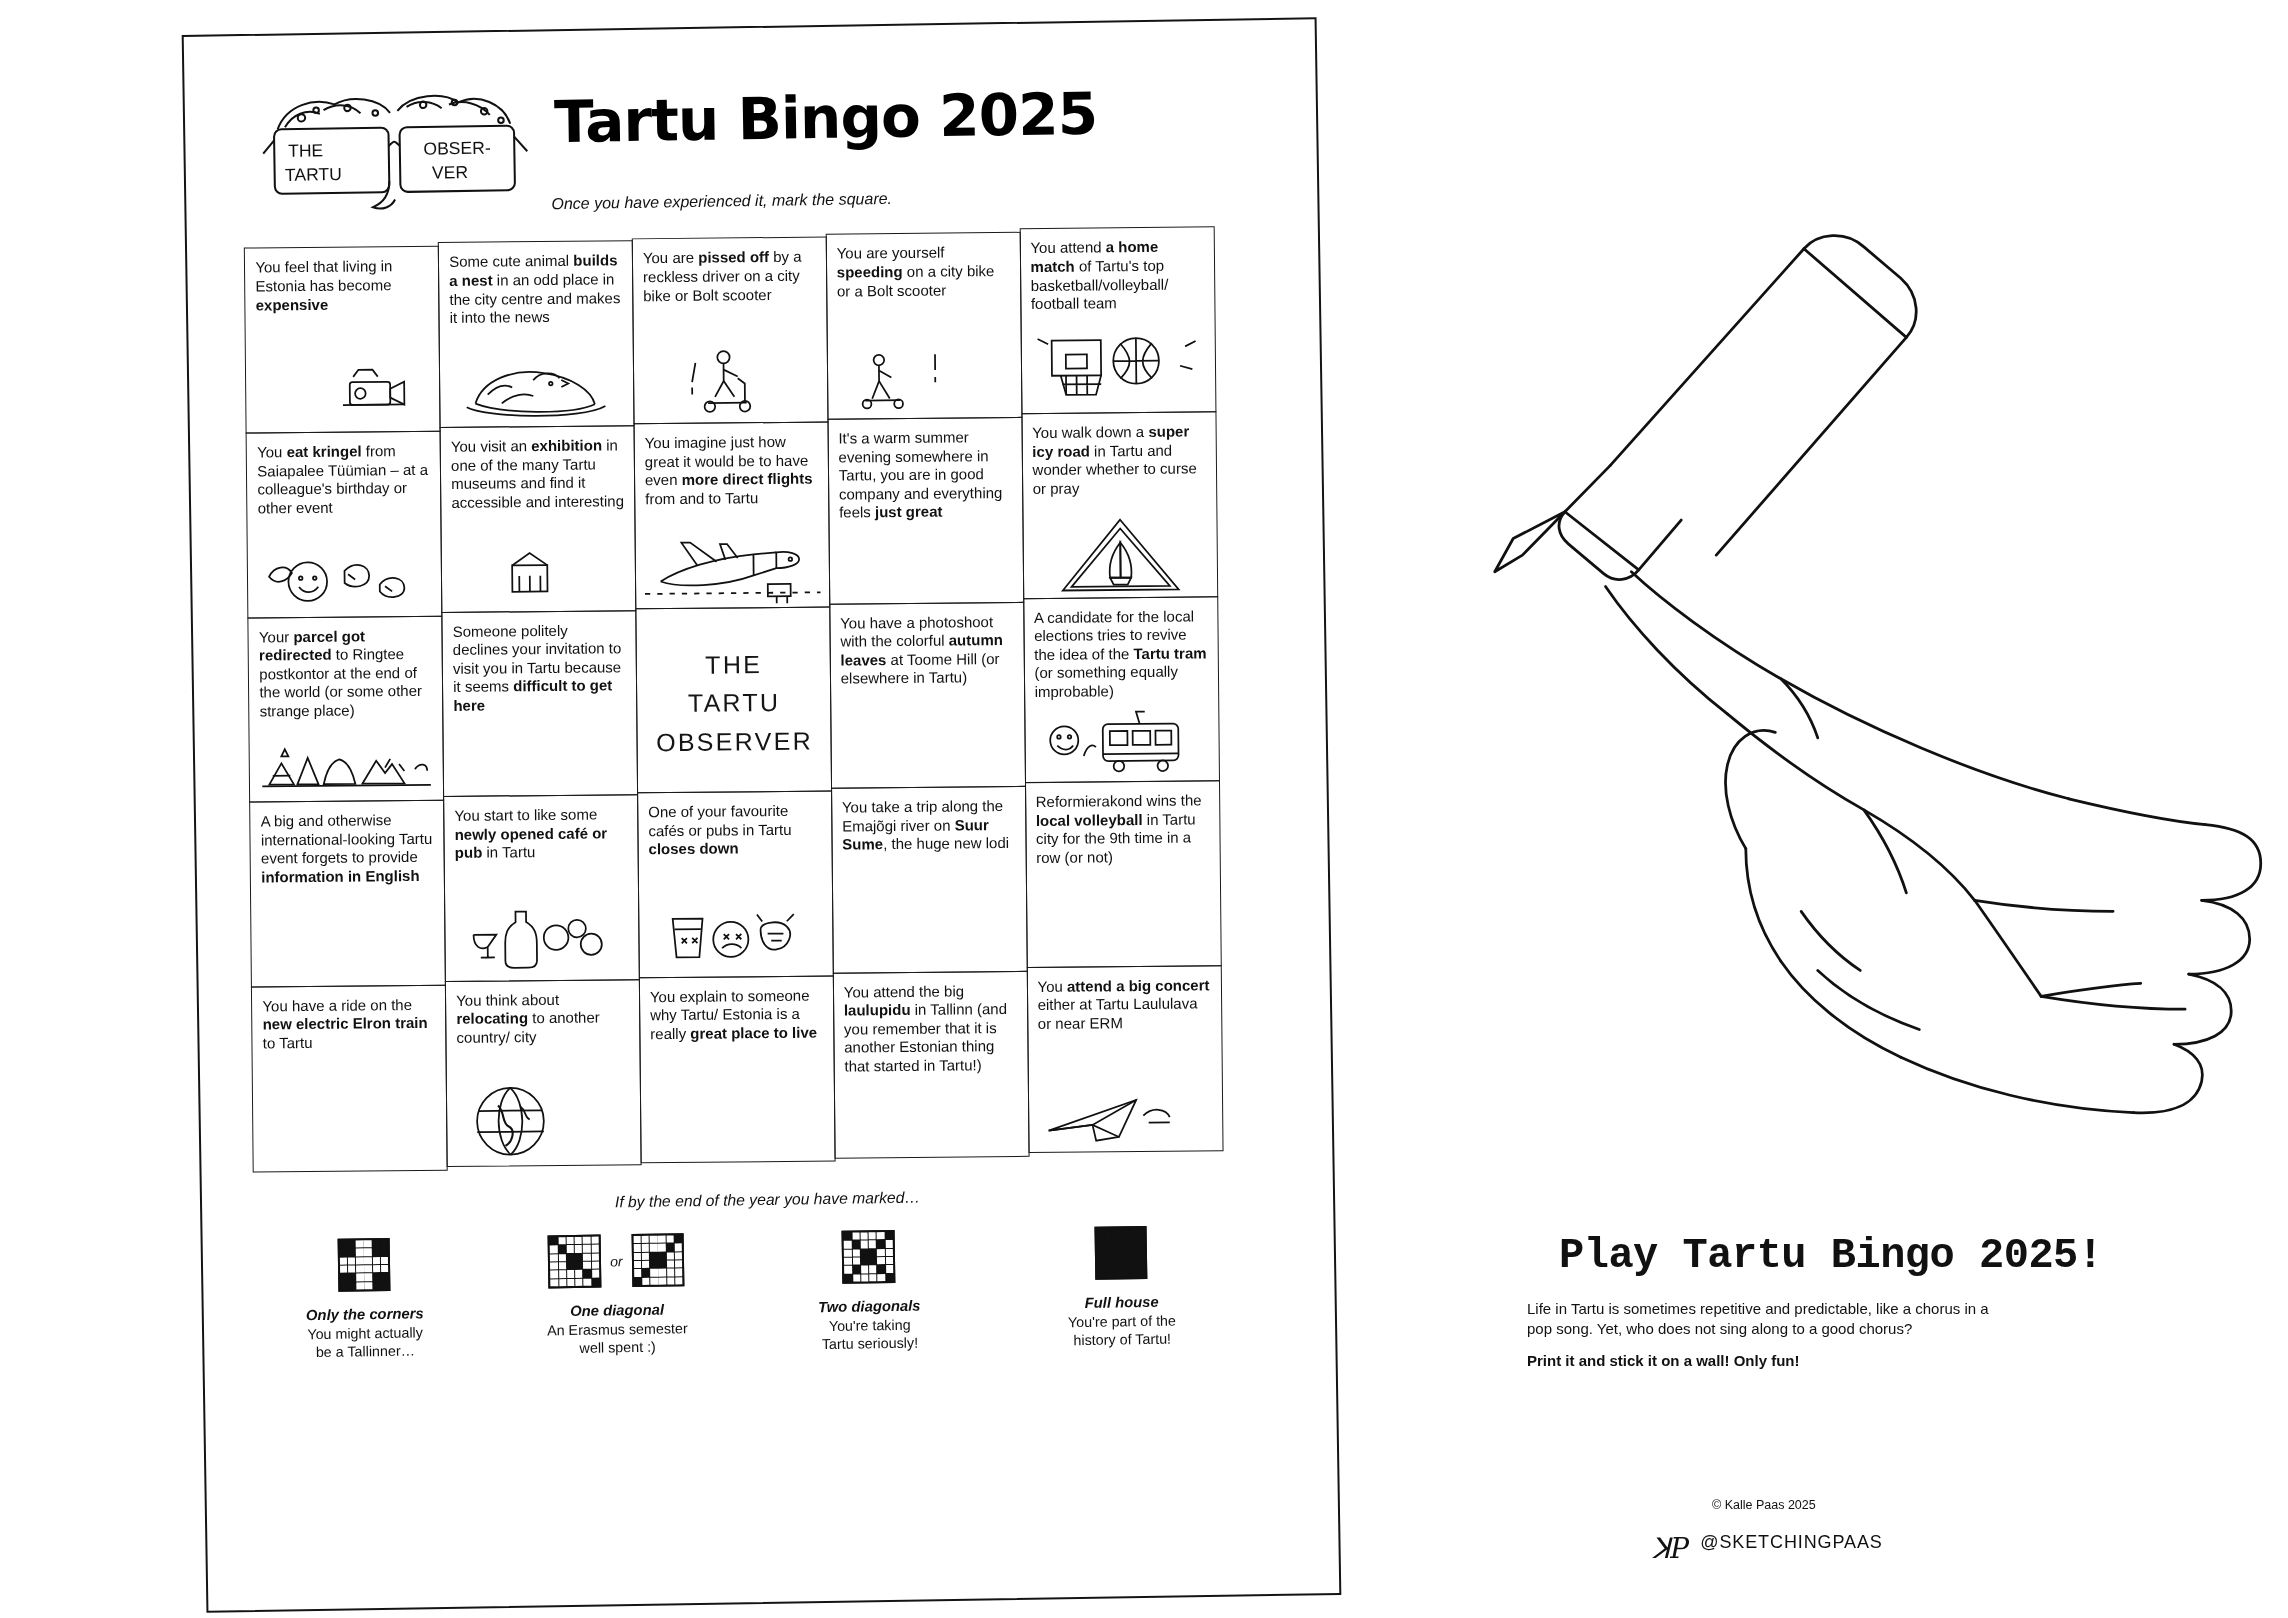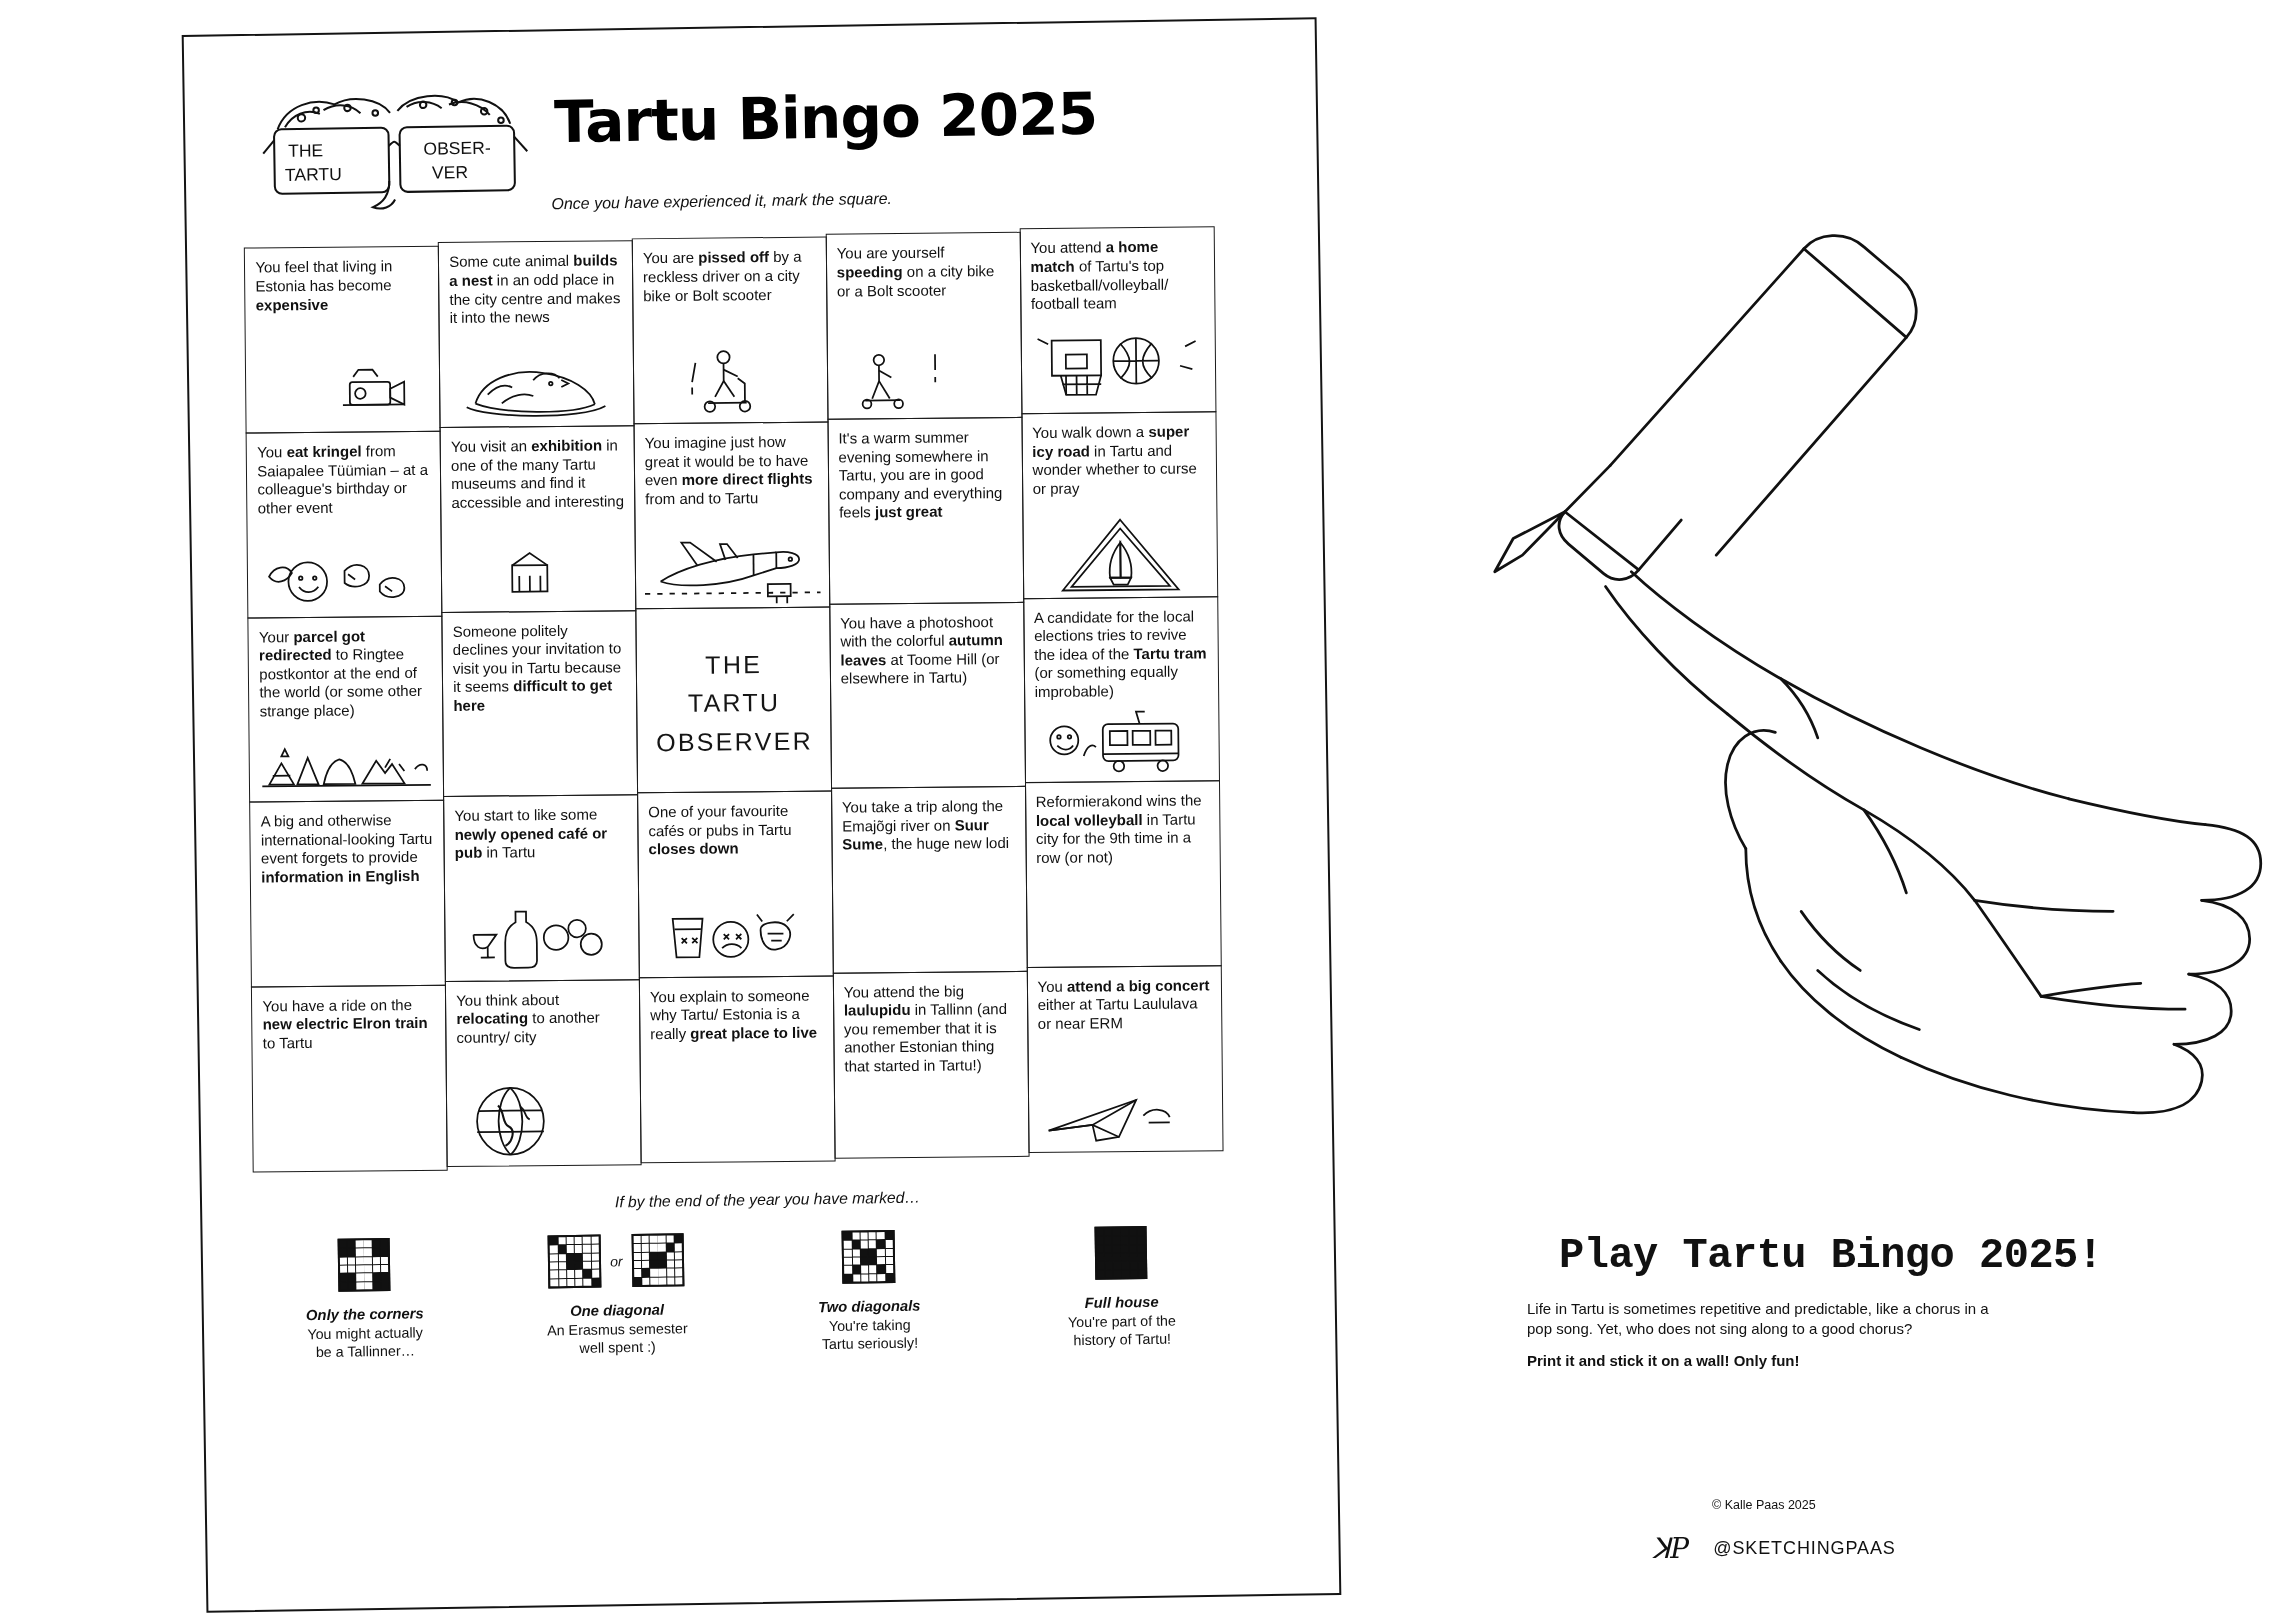--- a/index.html
+++ b/index.html
@@ -200,22 +200,22 @@
     line-height: 1.33;
   }
   .play-body p { margin: 0 0 12px 0; }
   .play-body p:last-child { font-weight: 700; }
 
   .signature {
     position: absolute;
     left: 1652px;
     top: 1532px;
     display: flex;
-    align-items: center;
-    gap: 24px;
+    align-items: flex-start;
+    gap: 11px;
   }
   .sig-mark { font-family: "DejaVu Serif", serif; font-style: italic; font-size: 28px; }
   .sig-handle { font-size: 18px; letter-spacing: 0.9px; }
   .copyright {
     position: absolute;
     left: 1712px;
     top: 1498px;
     font-size: 12.5px;
   }
 </style>

